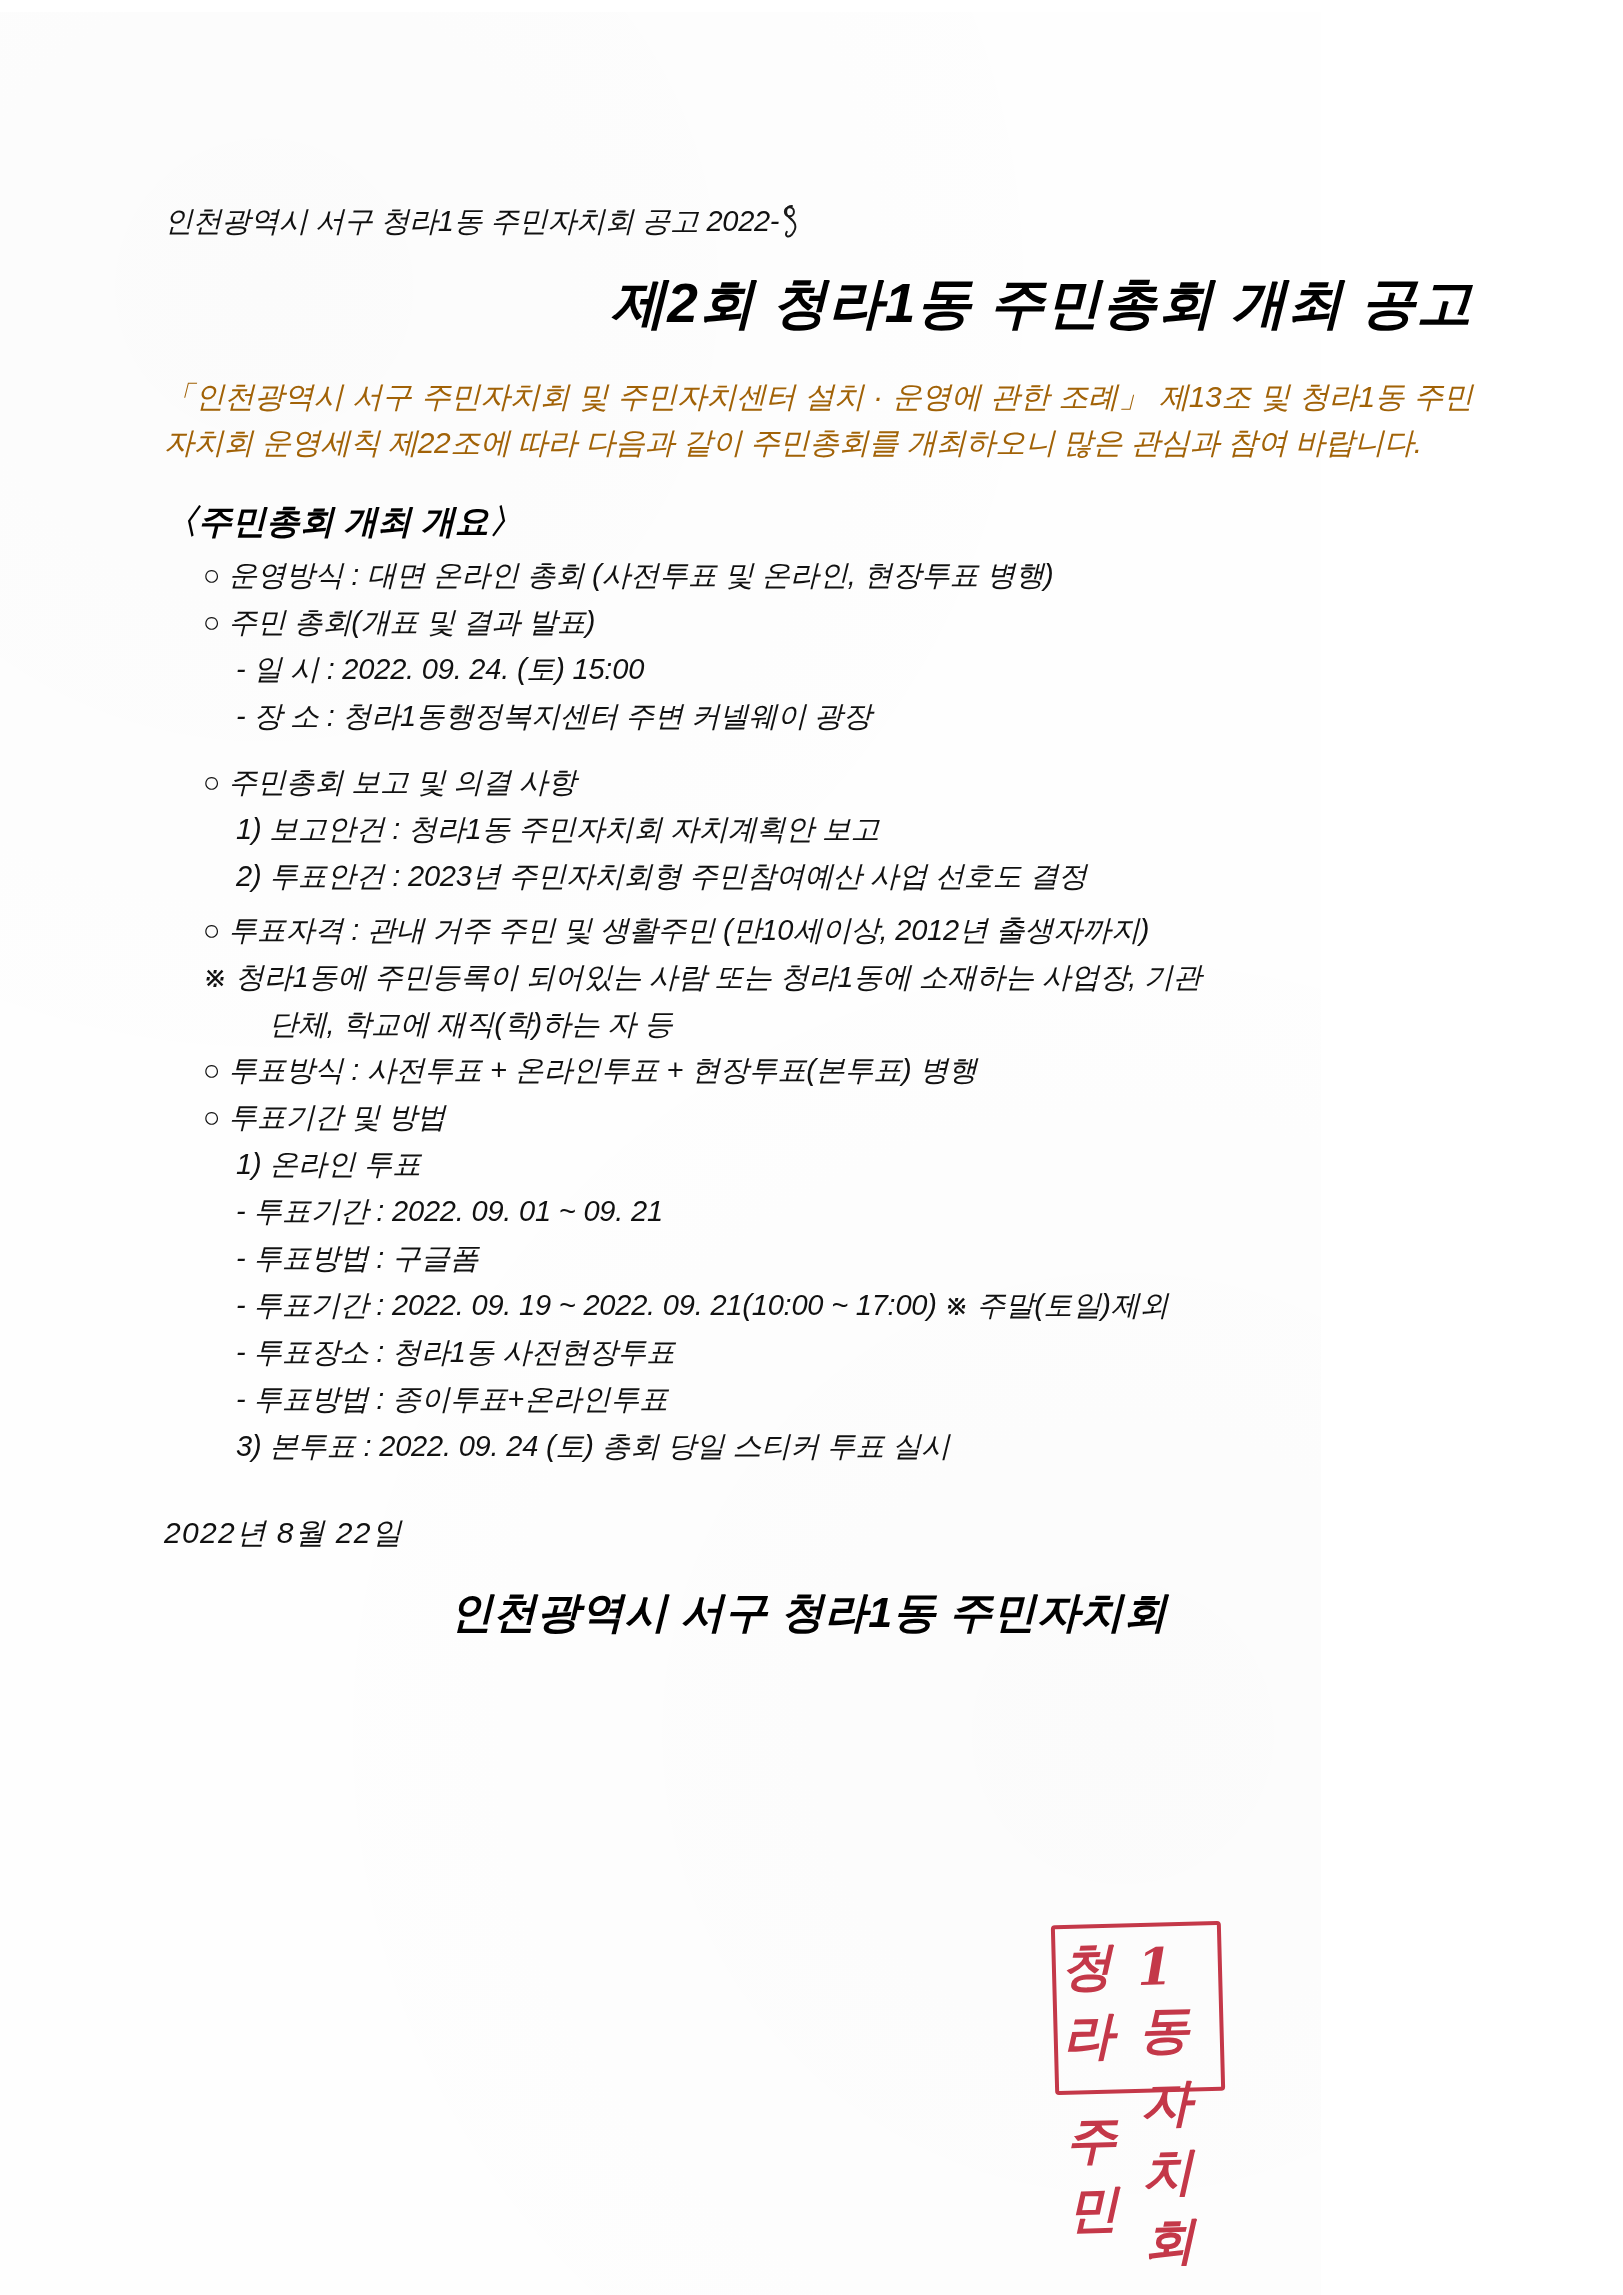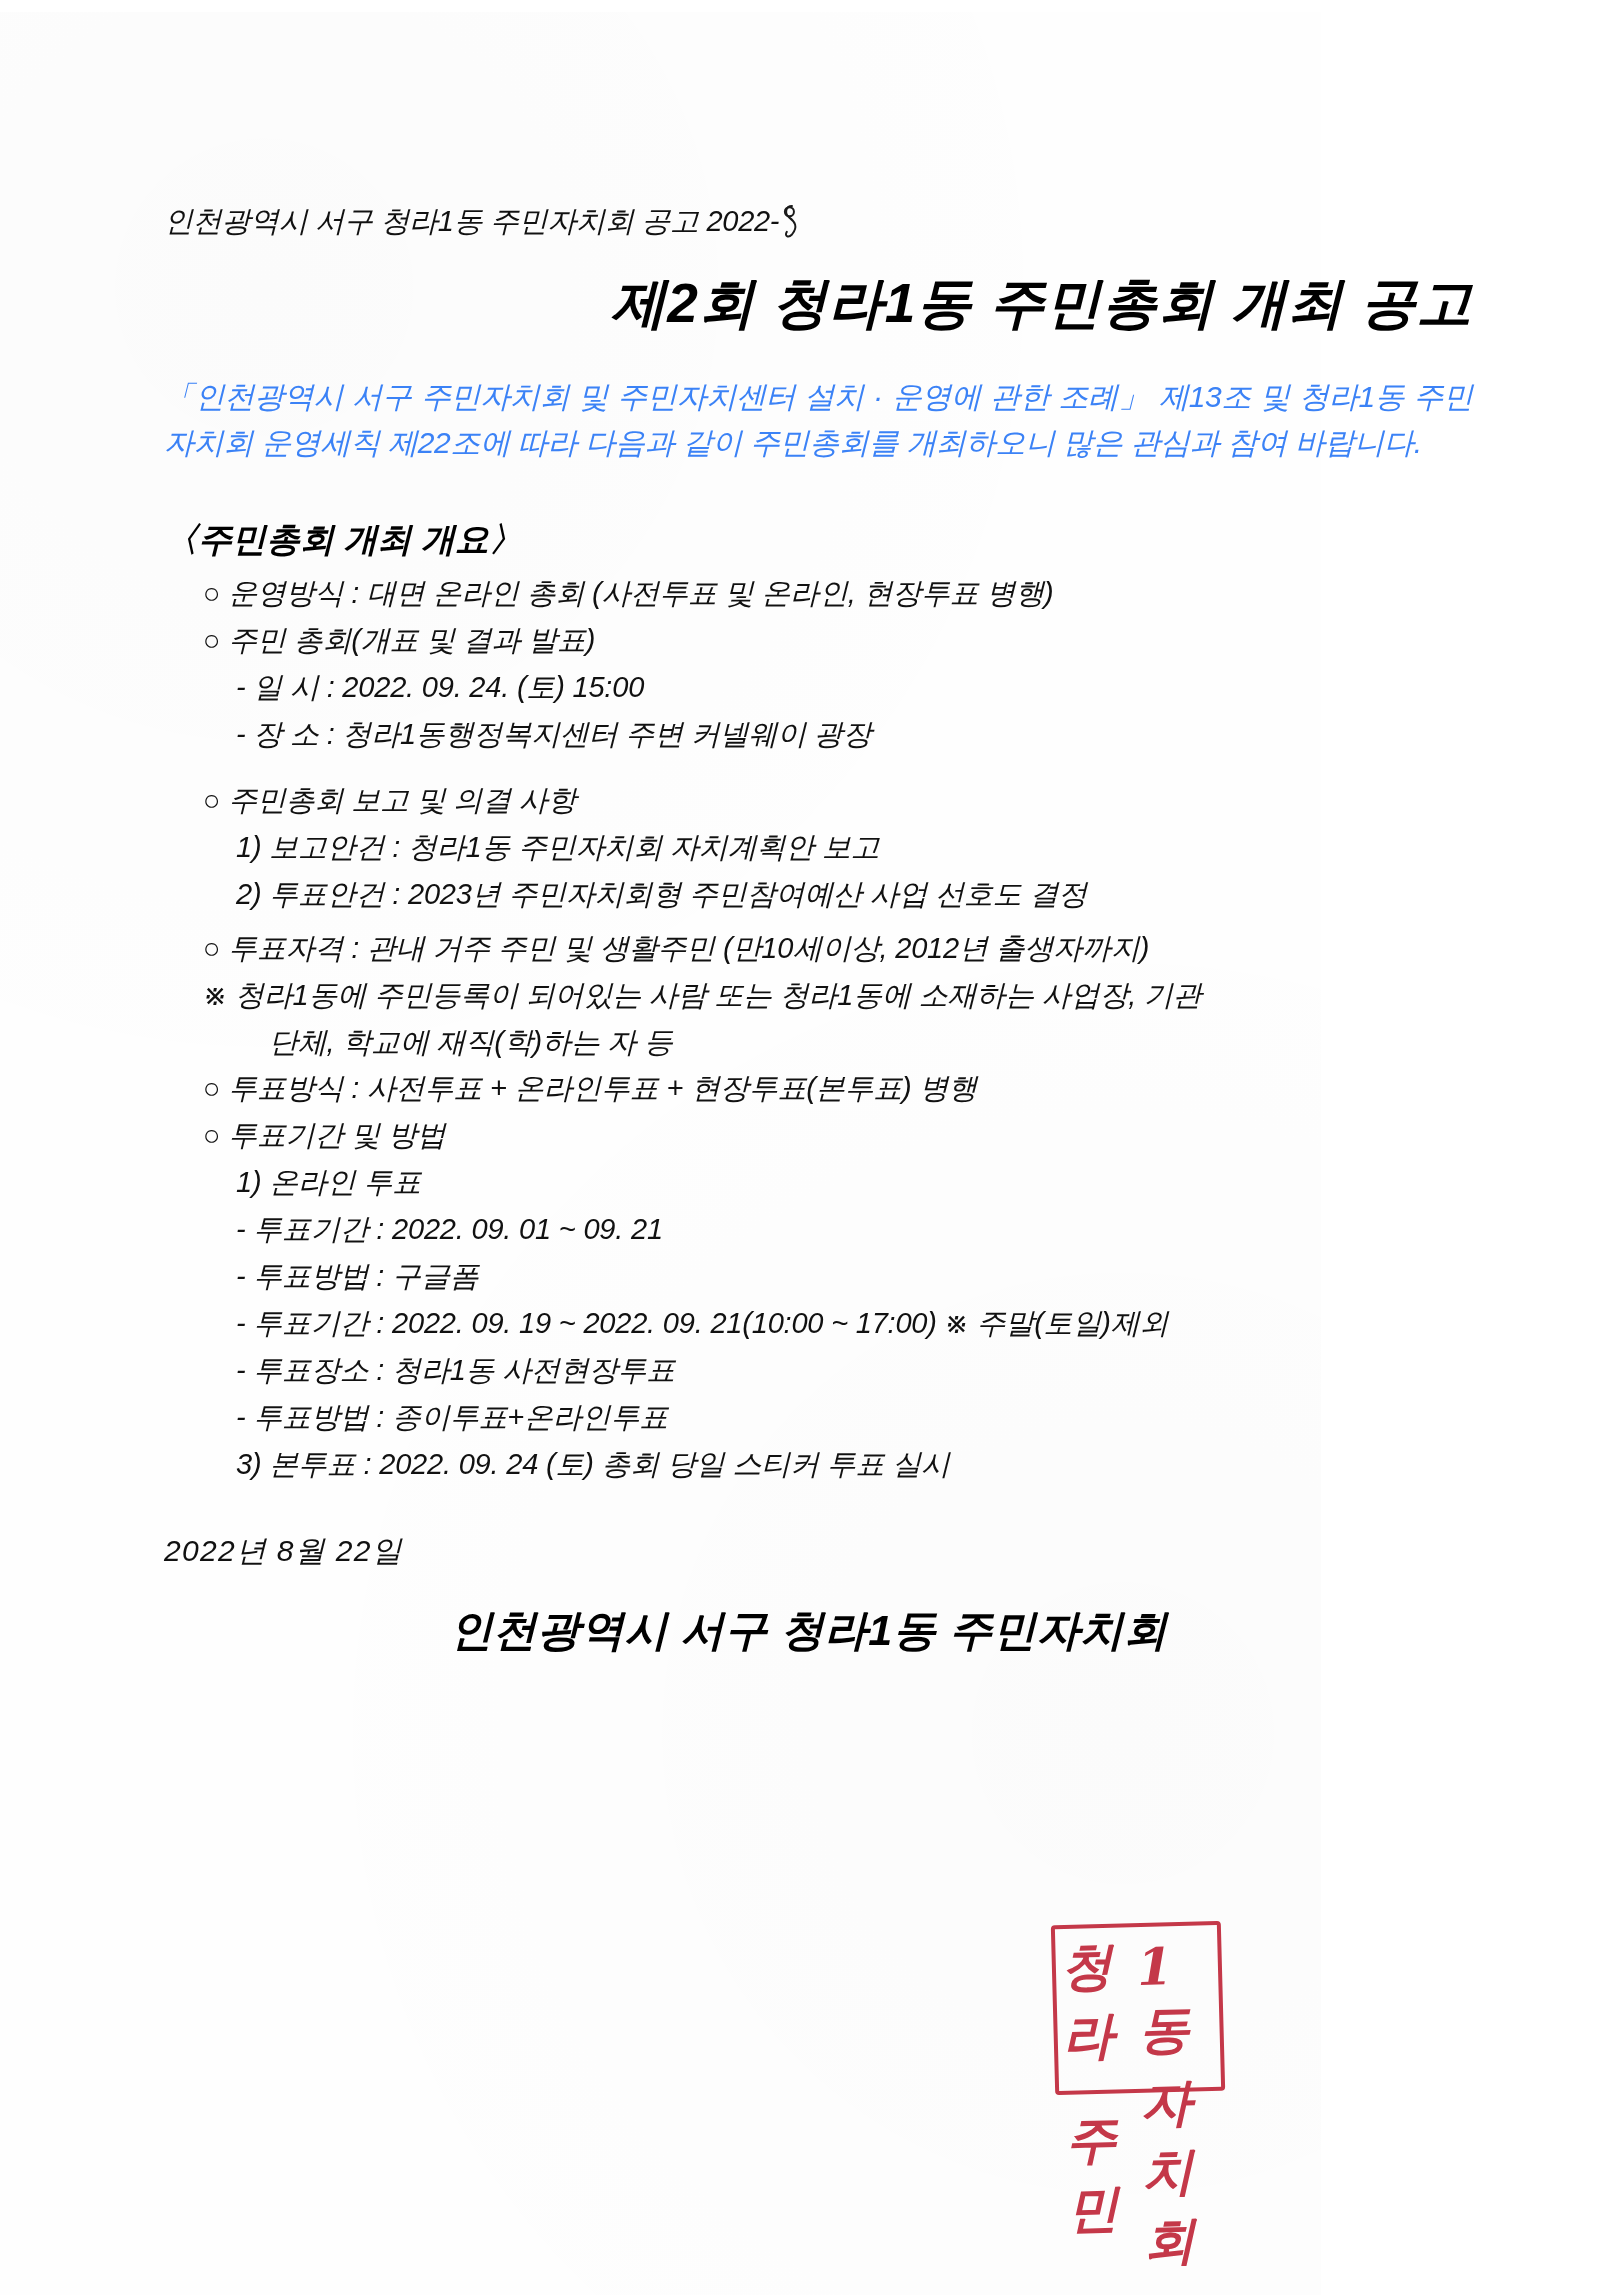--- a/index.html
+++ b/index.html
@@ -54,25 +54,25 @@
     letter-spacing: 1.3px;
     color: #000;
   }
 
   .intro {
     margin-top: 33px;
     font-size: 30px;
     line-height: 1.52;
     letter-spacing: -0.3px;
     text-align: justify;
-    color: #3b82f6;
+    color: #a16207;
   }
 
   .section-head {
-    margin-top: 52px;
+    margin-top: 34px;
     font-size: 34px;
     font-weight: bold;
     letter-spacing: 0px;
     color: #000;
   }
 
   .lines { margin-top: 6.5px; }
 
   .line {
     font-size: 29px;

